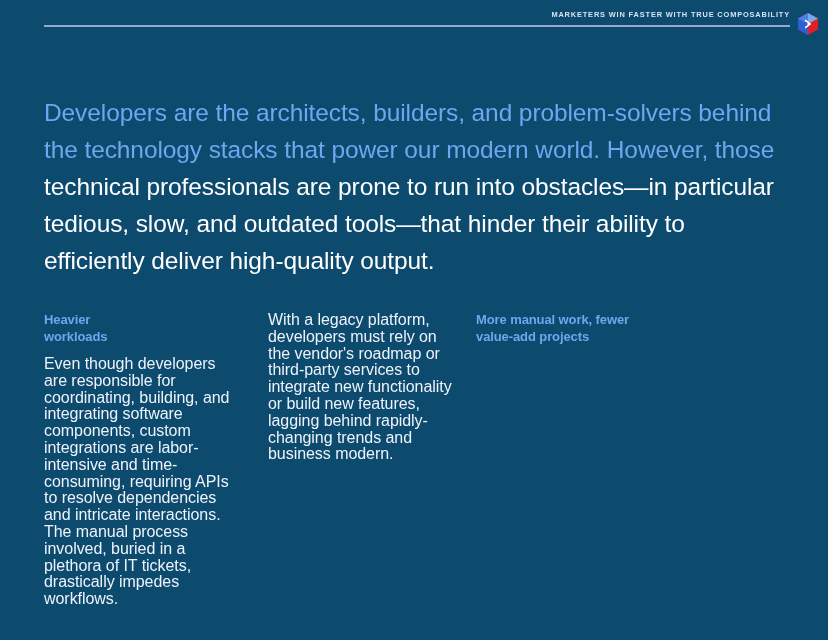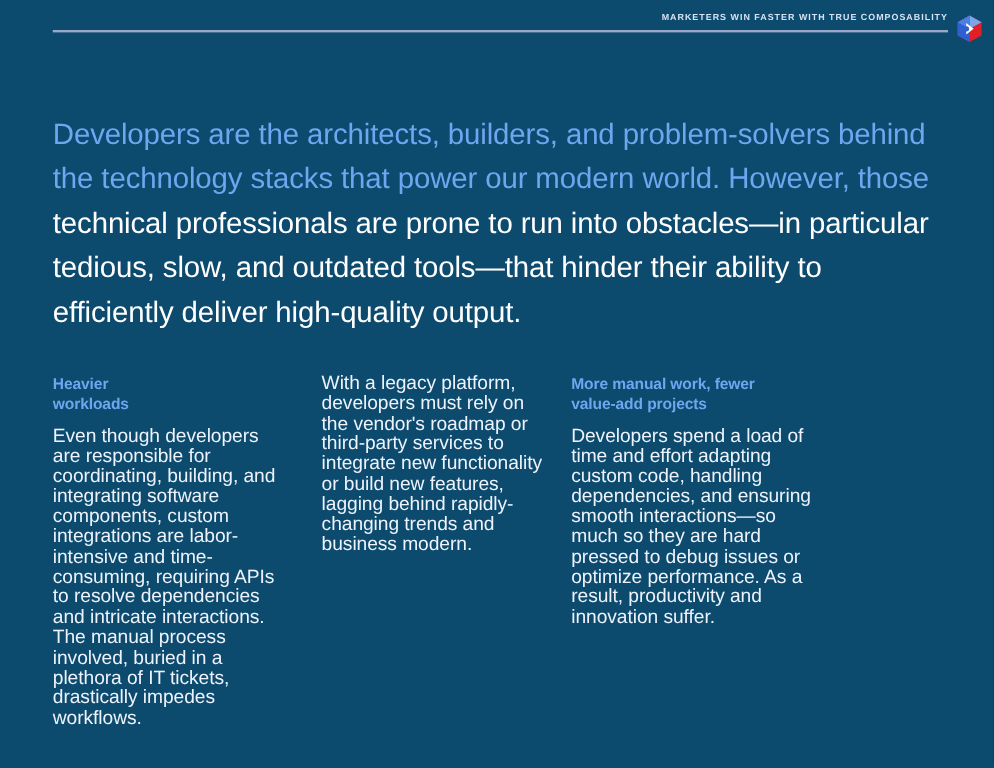--- a/index.html
+++ b/index.html
@@ -140,18 +140,17 @@
 The manual process involved, buried in a plethora of IT tickets, drastically impedes workflows.</p>
     </div>
 
     <div class="col col-2">
       <p class="col-body">With a legacy platform, developers must rely on the vendor's roadmap or third-party services to integrate new functionality or build new features, lagging behind rapidly-changing trends and business modern.</p>
     </div>
 
     <div class="col col-3">
       <h3 class="col-title">More manual work, fewer
 value-add projects</h3>
-      <p class="col-body">Developers spend a load of time and effort adapting custom code, handling dependencies, and ensuring smooth interactions—so much so they are hard pressed to debug issues or optimize performance. As a result, productivity and innovation suffer.</p>
     </div>
 
   </div>
 
 </div>
 
 </body></html>

